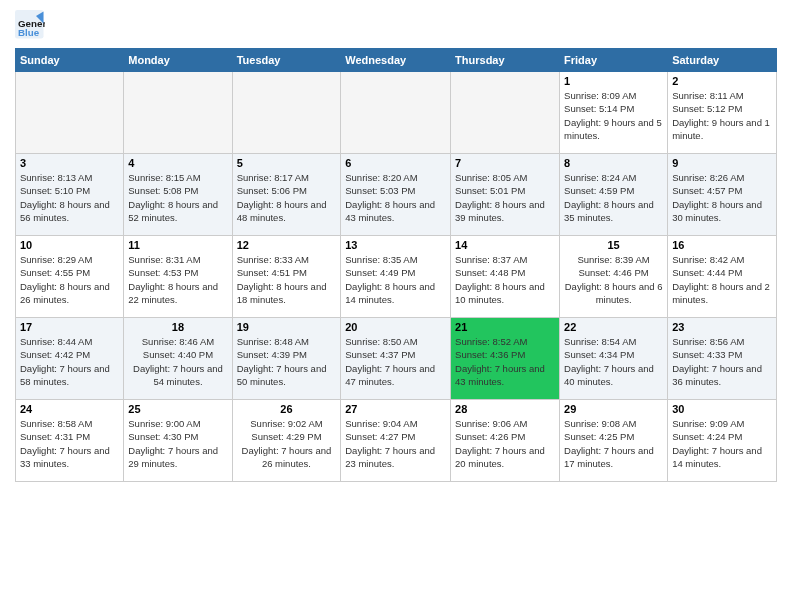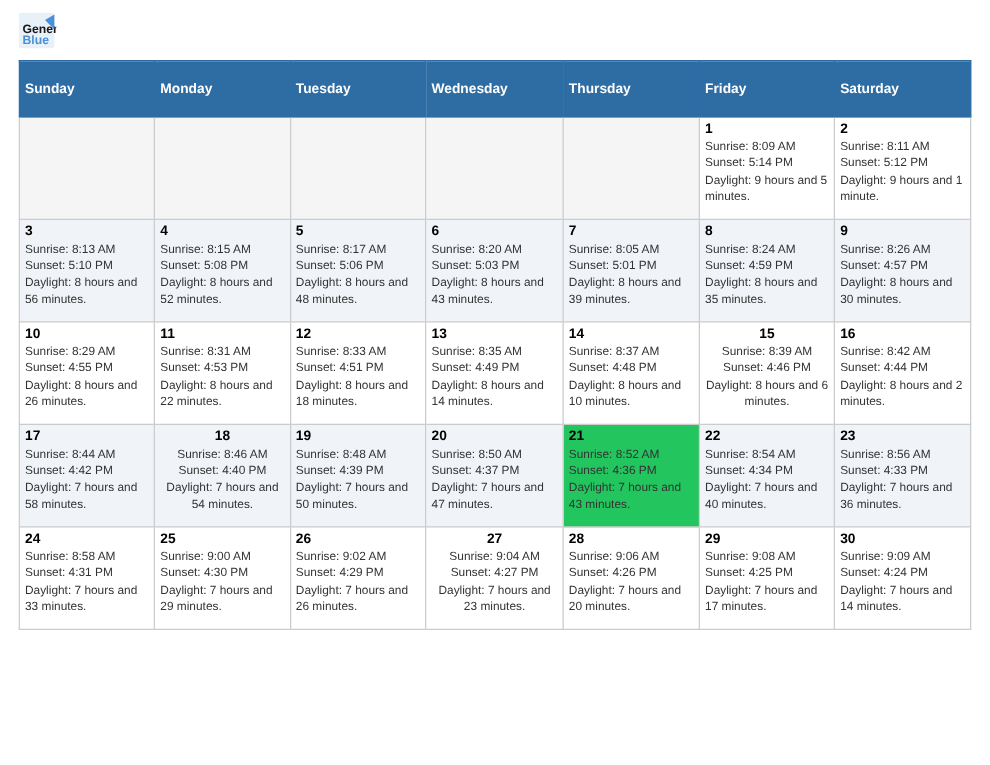--- a/index.html
+++ b/index.html
@@ -43,21 +43,21 @@
       color: #555;
     }
     .calendar {
       width: 100%;
       border-collapse: collapse;
       font-size: 9.5px;
     }
     .calendar th {
       background-color: #2e6da4;
       color: #fff;
-      padding: 16px 4px;
+      padding: 5px 4px;
       text-align: left;
       font-size: 11px;
       border: 1px solid #2e6da4;
     }
     .calendar td {
       border: 1px solid #ccc;
       vertical-align: top;
       padding: 3px 4px;
       height: 82px;
       width: 113px;
@@ -322,29 +322,29 @@
           </div>
           </td>
           <td style="background: rgb(255, 255, 255);">
             <div class="day-number">25</div>
           <div class="day-info">
             <span>Sunrise: </span><span>9:00 AM</span><br>
             <span>Sunset: </span><span>4:30 PM</span><br>
             <span>Daylight: </span><span>7 hours and 29 minutes.</span>
           </div>
           </td>
-          <td style="background: rgb(255, 255, 255);">
+          <td style="background: rgb(255, 255, 255); text-align: center;">
             <div class="day-number">26</div>
           <div class="day-info">
             <span>Sunrise: </span><span>9:02 AM</span><br>
             <span>Sunset: </span><span>4:29 PM</span><br>
             <span>Daylight: </span><span>7 hours and 26 minutes.</span>
           </div>
           </td>
-          <td style="background: rgb(255, 255, 255); text-align: center;">
+          <td style="background: rgb(255, 255, 255);">
             <div class="day-number">27</div>
           <div class="day-info">
             <span>Sunrise: </span><span>9:04 AM</span><br>
             <span>Sunset: </span><span>4:27 PM</span><br>
             <span>Daylight: </span><span>7 hours and 23 minutes.</span>
           </div>
           </td>
           <td style="background: rgb(255, 255, 255);">
             <div class="day-number">28</div>
           <div class="day-info">

